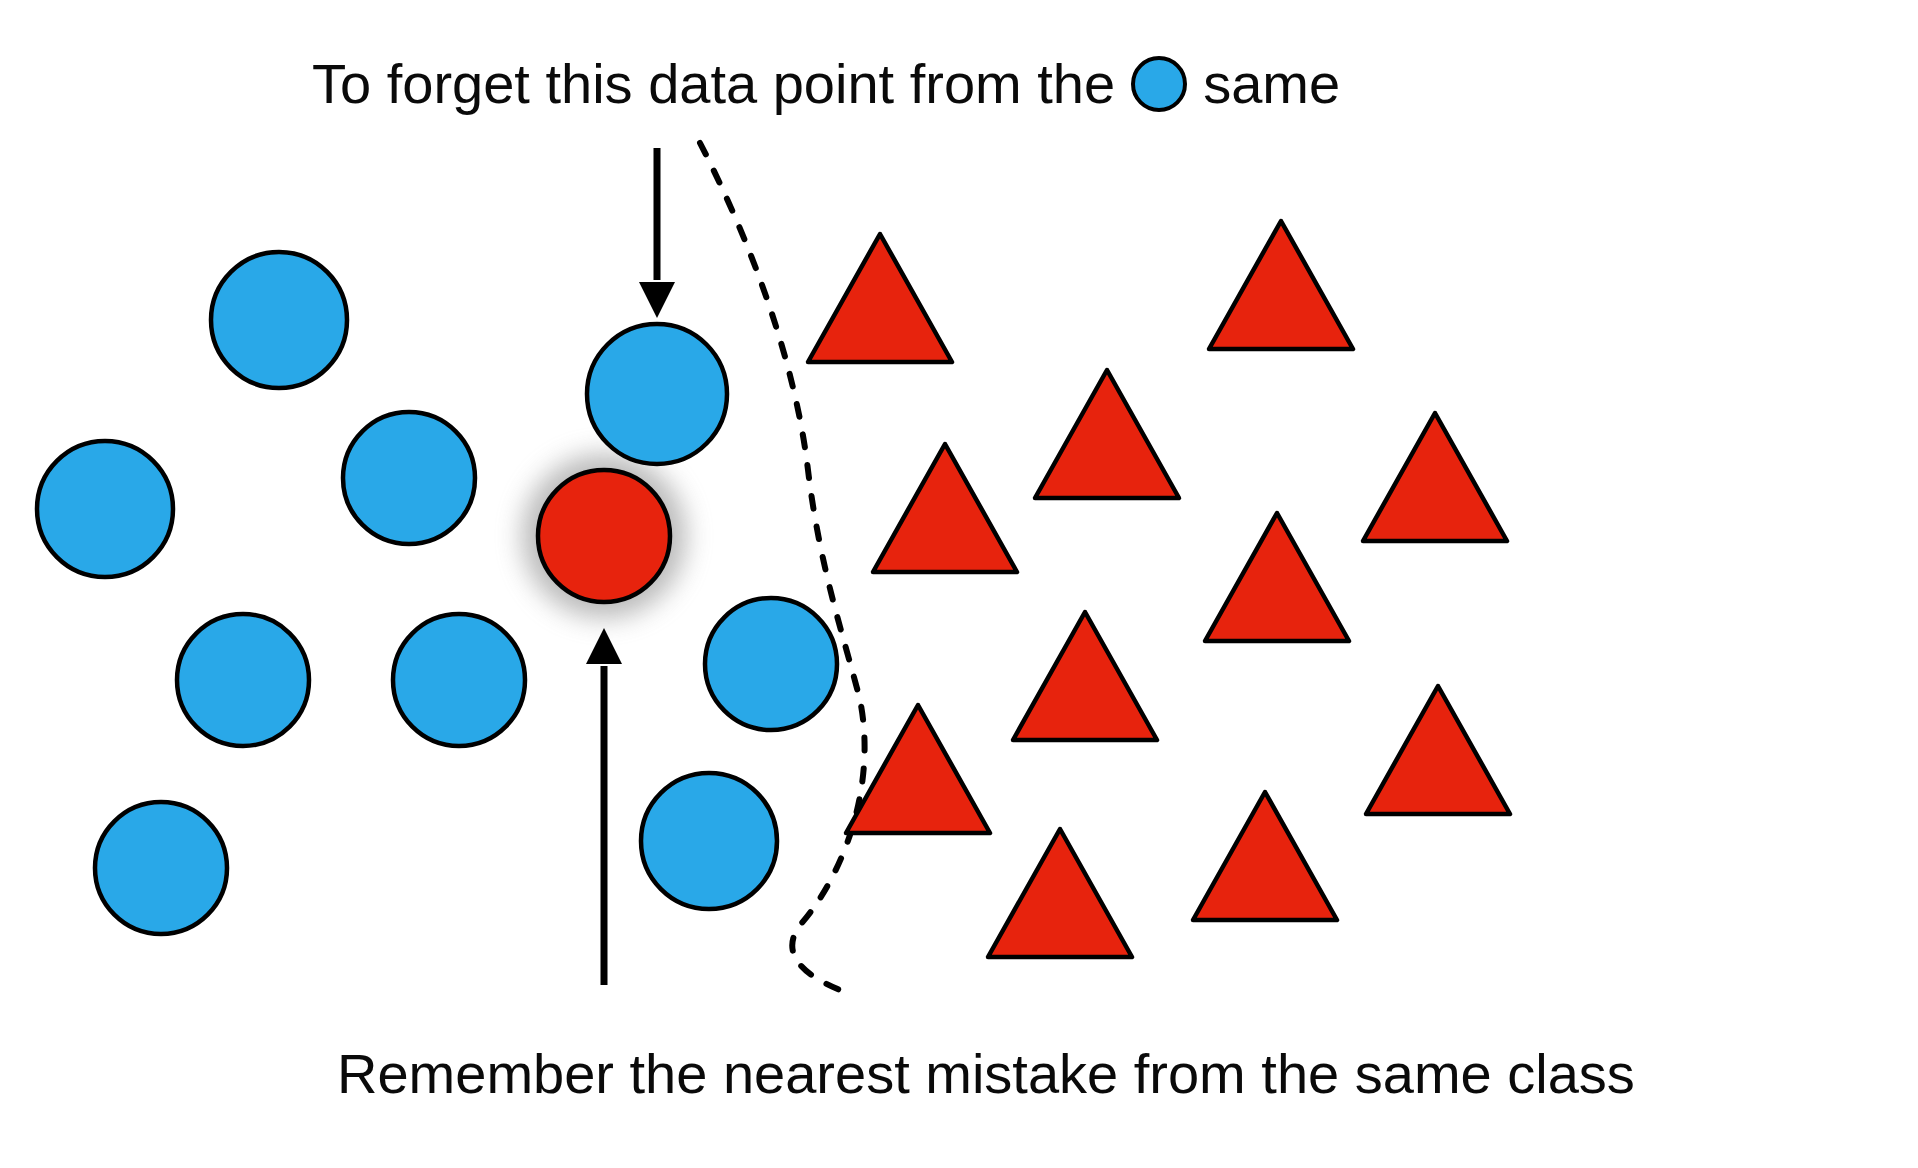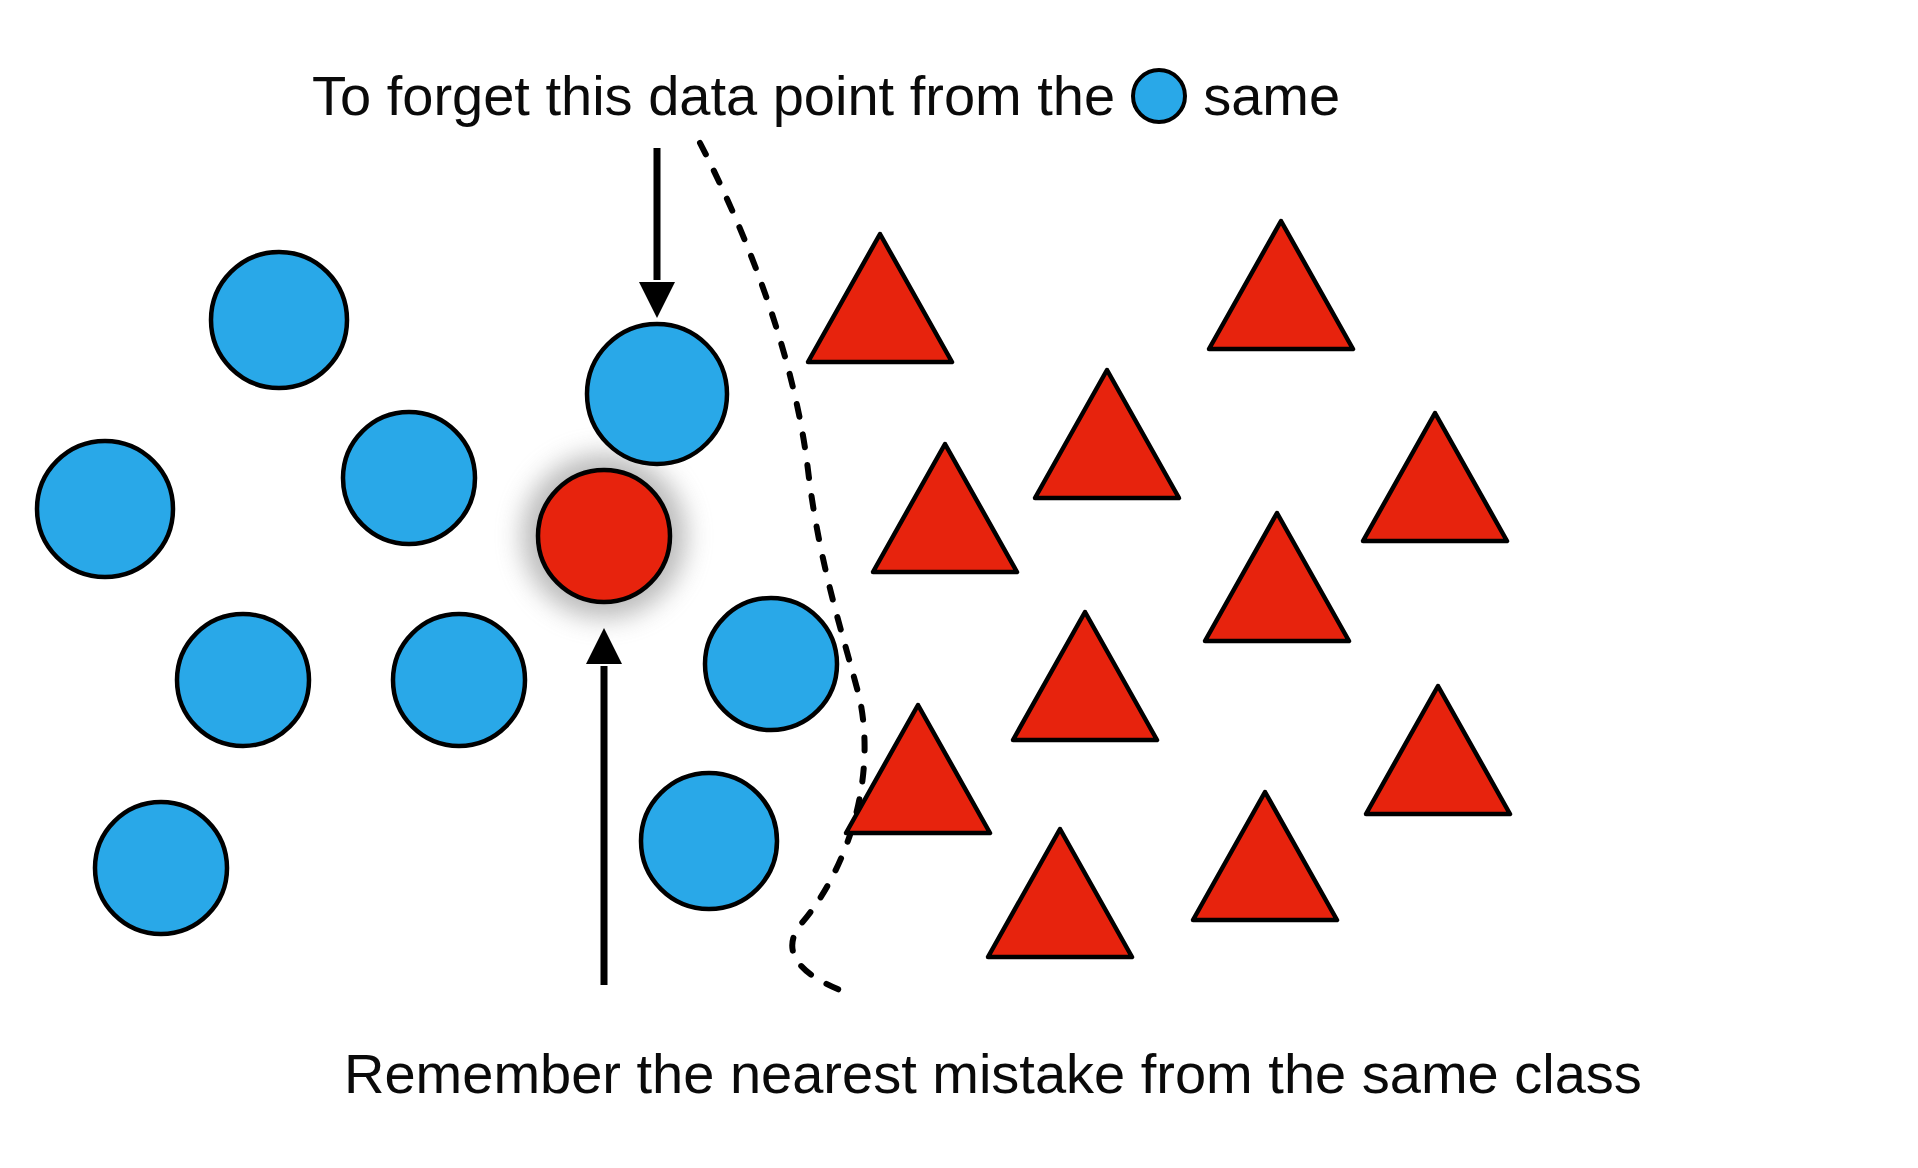--- a/index.html
+++ b/index.html
@@ -18,22 +18,22 @@
   }
   .annotation {
     position: absolute;
     color: #0a0a0a;
     font-size: 56px;
     line-height: 1.15;
     display: flex;
     align-items: center;
     white-space: nowrap;
   }
-  #top-annotation { left: 312px; top: 64px; gap: 16px; }
-  #bottom-annotation { left: 344px; top: 1042px; }
+  #top-annotation { left: 312px; top: 52px; gap: 16px; }
+  #bottom-annotation { left: 337px; top: 1042px; }
   .inline-class-dot {
     display: inline-block;
     width: 56px;
     height: 56px;
     border-radius: 50%;
     border: 4px solid #000000;
     box-sizing: border-box;
   }
 </style>
 </head>

